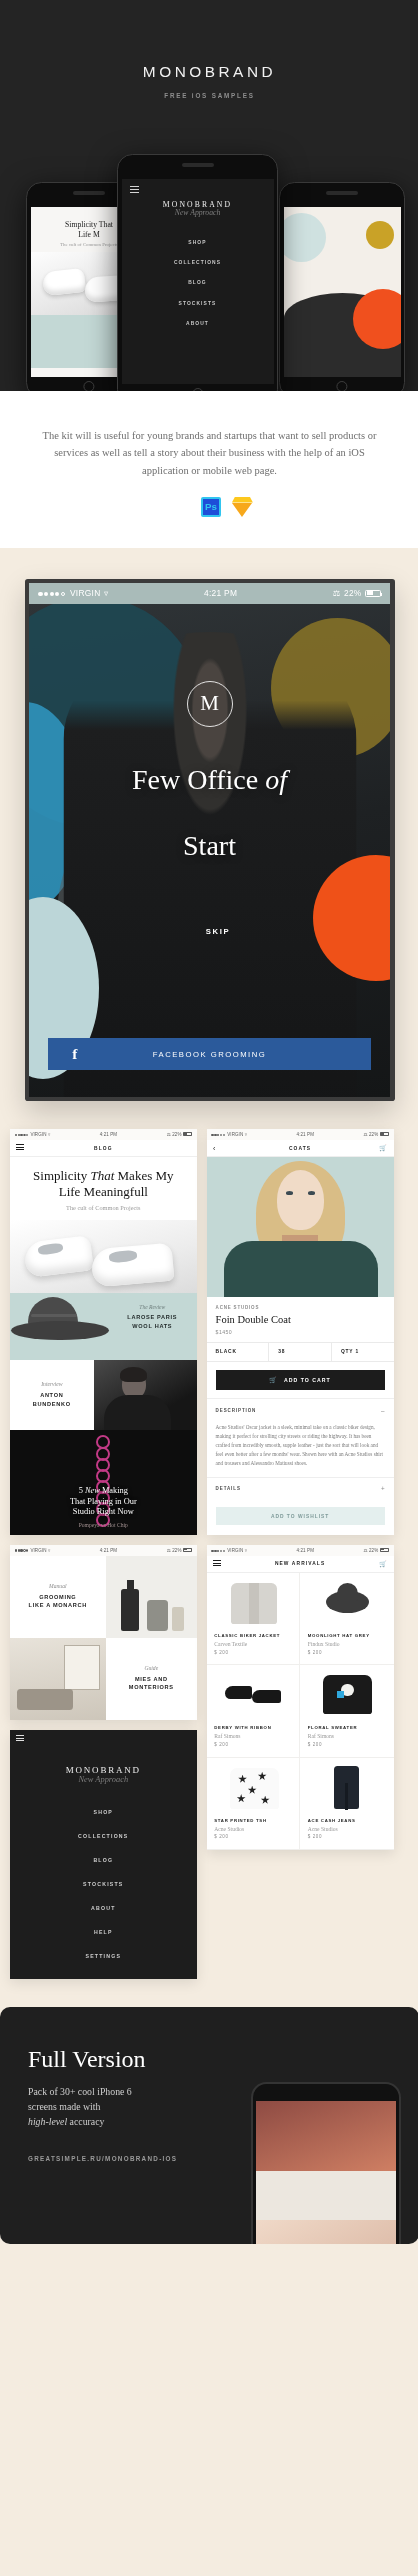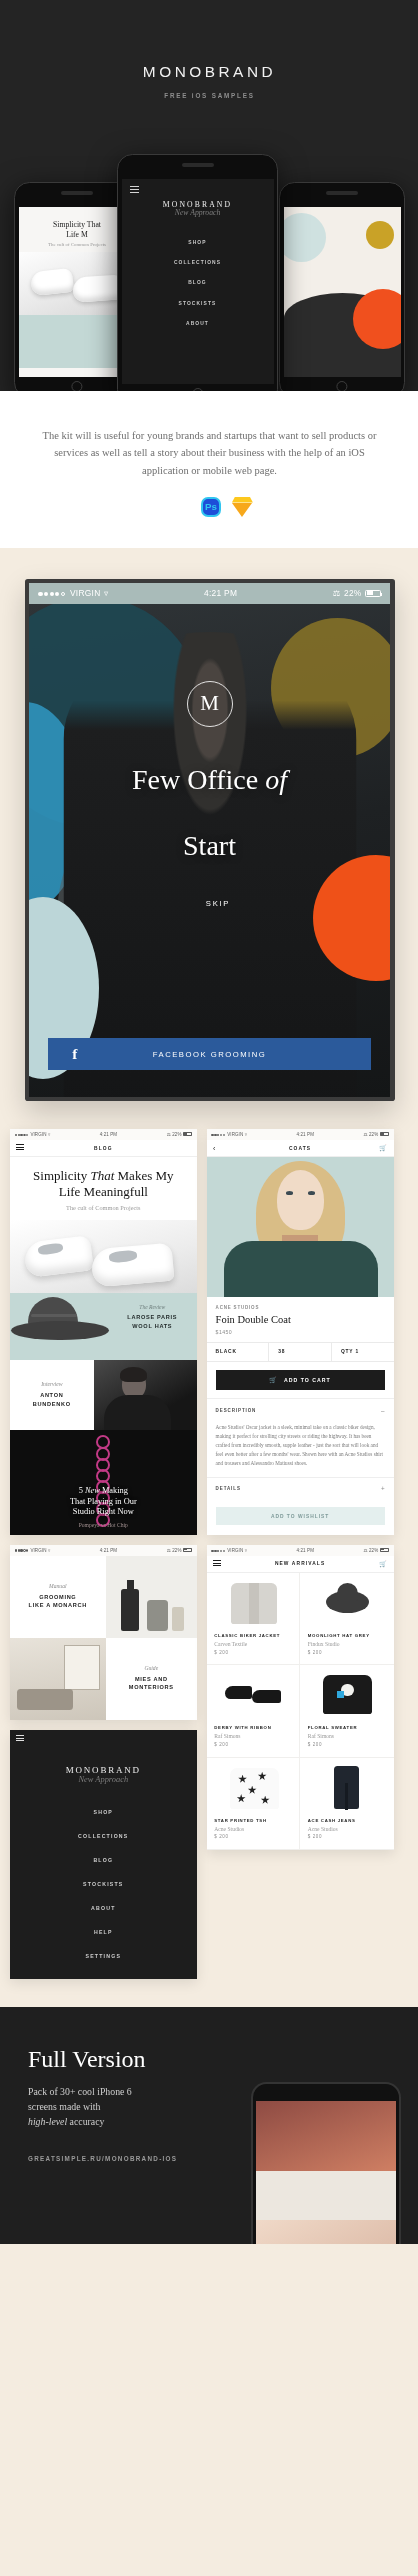--- a/index.html
+++ b/index.html
@@ -27,21 +27,21 @@
   }
 
   
   .mock-row { position:absolute; bottom:0; left:0; width:419px; height:279px; }
   .mock {
     position:absolute; border-radius:15.4px; background:#0d0d0d;
     box-shadow:0 7px 28px rgba(0,0,0,.6);
     border:1.4px solid #3a3a3a;
   }
   .mock .screen { position:absolute; left:3.5px; right:3.5px; top:24px; bottom:19.6px; overflow:hidden; }
-  .mock-left  { left:14px;  top:70px; width:126px; height:216px; }
+  .mock-left  { left:26px;  top:70px; width:126px; height:216px; }
   .mock-right { left:279px; top:70px; width:126px; height:216px; }
   .mock-center{ left:117px; top:42px;  width:161px; height:251px; z-index:5; }
   .notch { position:absolute; top:8.4px; left:50%; transform:translateX(-50%); width:32px; height:3.5px; background:#2a2a2a; border-radius:2.1px; }
   .homebtn { position:absolute; bottom:4.9px; left:50%; transform:translateX(-50%); width:11.2px; height:11.2px; border:1px solid #3d3d3d; border-radius:50%; }
 
   .scr-blog { background:#f7f6f4; height:100%; position:relative; }
   .scr-blog .bt { text-align:center; font-family:"Liberation Serif", serif; font-size:7.7px; color:#1a1a1a; padding:12.6px 7px 1.4px; line-height:1.35; }
   .scr-blog .bs { text-align:center; font-family:"Liberation Serif", serif; font-size:4.9px; color:#9a9a9a; padding-bottom:5.6px;}
   .shoe-img { height:63px; background:linear-gradient(160deg,#fdfdfd 0%,#e9e9e9 55%,#d6d6d6 100%); position:relative; }
   .shoe-img:before { content:""; position:absolute; left:12.6px; top:18px; width:42px; height:24px; background:#fff; border-radius:21px 14px 9.8px 18px; box-shadow:inset 0 -4.2px 5.6px #dfdfdf,0 2.1px 4.2px rgba(0,0,0,.18); transform:rotate(-6deg); }
@@ -63,21 +63,21 @@
   .blob-y { position:absolute; right:7px; top:14px; width:28px; height:28px; background:#c9a227; border-radius:50%; }
   .person { position:absolute; left:0; right:0; bottom:0; height:84px; background:#2c2c2c; border-radius:50% 50% 0 0 / 30% 30% 0 0; }
 
   
   .about { background:#fff; padding:36px 41px 31px; }
   .about p {
     font-family:"Liberation Serif", serif; font-size:10.5px; line-height:1.65;
     color:#6f6f6f; text-align:center;
   }
   .logos { display:flex; justify-content:center; gap:11.2px; margin-top:18px; }
-  .ps-icon { width:19.6px; height:19.6px; background:#1d4ed8; border:2.1px solid #31c5f0; border-radius:7px;
+  .ps-icon { width:19.6px; height:19.6px; background:#1d4ed8; border:2.1px solid #31c5f0; border-radius:2px;
              color:#31c5f0; font-size:9.8px; font-weight:bold; display:flex; align-items:center; justify-content:center;
              font-family:"Liberation Sans", sans-serif;margin-left:35px; }
   .sk-icon { width:21px; height:19.6px; position:relative; }
   .sk-icon .d { width:0; height:0; border-left:10.5px solid transparent; border-right:10.5px solid transparent; border-top:14px solid #f7a81b; position:absolute; bottom:0; }
   .sk-icon .t { width:21px; height:5.6px; background:#fdc81e; position:absolute; top:0; clip-path:polygon(14% 0,86% 0,100% 100%,0 100%); }
 
   
   .hero-wrap { background:#f4ece0; padding:31px 0 28px; }
   .hero-phone {
     width:370px; margin:0 auto; background:#3b3b3b; border-radius:2.8px; padding:4.2px;
@@ -108,21 +108,21 @@
                           linear-gradient(180deg, transparent 0 14%, #1d1e1f 20%, #141516 100%);
                border-radius:50% 50% 0 0 / 22% 22% 0 0; }
 
   .hero-content { position:absolute; inset:21px 0 0 0; z-index:4; display:flex; flex-direction:column; align-items:center; }
   .m-circle { width:46px; height:46px; border:1px solid rgba(255,255,255,.85); border-radius:50%;
               display:flex; align-items:center; justify-content:center; margin-top:77px;
               font-family:"Liberation Serif", serif; font-size:21px; color:#fff; }
   .hero-h1 { font-family:"Liberation Serif", serif; color:#fff; font-size:28px; line-height:1.18;
              text-align:center; margin-top:36px; text-shadow:0 1.4px 8.4px rgba(0,0,0,.45); }
   .hero-h1 i { font-style:italic; }
-  .skip { color:#fff; font-size:7.7px; letter-spacing:1.7px; font-weight:normal; margin-top:37px;padding-left:17px; }
+  .skip { color:#fff; font-size:7.7px; letter-spacing:1.7px; font-weight:bold; margin-top:65px;padding-left:17px; }
   .fb-btn { position:absolute; left:19.6px; right:19.6px; bottom:26.5px; height:32px; background:#2b5a9b;
             display:flex; align-items:center; justify-content:center; gap:9.8px; }
   .fb-btn .f { font-family:"Liberation Serif", serif; font-weight:bold; color:#fff; font-size:15.4px; position:absolute; left:24px; }
   .fb-btn .t { color:#fff; font-size:7.7px; letter-spacing:1.5px; }
 
   
   .grid { padding:0 9.8px 28px; display:flex; gap:9.8px; }
   .col { width:187px; display:flex; flex-direction:column; gap:9.8px; }
   .dev { background:#fff; box-shadow:0 4.2px 12.6px rgba(0,0,0,.1); overflow:hidden; }
   .mini-status { height:11.2px; background:#fbfaf8; display:flex; align-items:center; justify-content:space-between;
@@ -249,21 +249,21 @@
   .sw { position:absolute; left:15.4px; top:2.8px; width:49px; height:39px; background:#1a1a1a; border-radius:7px 7px 2.8px 2.8px; }
   .sw .fl { position:absolute; left:18px; top:8.4px; width:12.6px; height:12.6px; background:#f2f2ee; border-radius:50%; }
   .sw .st { position:absolute; left:14px; top:15.4px; width:7px; height:7px; background:#2fa8dd; }
   .ts { position:absolute; left:15.4px; top:2.8px; width:49px; height:41px; background:#fafafa; border-radius:7px 7px 2.8px 2.8px; }
   .ts i { position:absolute; width:9px; height:9px; background:#222;
           clip-path:polygon(50% 0,61% 35%,98% 35%,68% 57%,79% 91%,50% 70%,21% 91%,32% 57%,2% 35%,39% 35%); }
   .jn { position:absolute; left:26.5px; top:1.4px; width:25px; height:43px; background:#20262f; border-radius:3.5px 3.5px 2.1px 2.1px; }
   .jn:after { content:""; position:absolute; left:11.2px; top:17px; width:2.8px; height:26.5px; background:#151a21; }
 
   
-  .footer { background:#1f1f1f; padding:39px 0 0; position:relative; overflow:hidden; height:237px; }
+  .footer { background:#1f1f1f; padding:39px 0 0; position:relative; overflow:hidden; height:237px;border-radius:10px; }
   .f-title { font-family:"Liberation Serif", serif; color:#fff; font-size:24px; padding-left:28px; }
   .f-text { font-family:"Liberation Serif", serif; color:#cfcfcf; font-size:9.8px; line-height:1.55; padding-left:28px; margin-top:11.2px; width:189px; }
   .f-text i { font-style:italic; }
   .f-link { color:#9a9a9a; font-size:6.3px; letter-spacing:1.3px; font-weight:bold; padding-left:28px; margin-top:25px; }
   .f-phone { position:absolute; right:18px; top:75px; width:150px; height:209px; background:#111; border-radius:15.4px 15.4px 0 0; border:2.1px solid #343434; overflow:hidden; }
   .f-scr { position:absolute; left:2.8px; right:2.8px; top:17px; bottom:0; overflow:hidden; background:#f2efe9; }
   .f-scr .im1 { height:70px; background:linear-gradient(160deg,#8e4b43,#cf7f63); }
   .f-scr .im2 { height:49px; background:#ece7df; position:relative; }
   .f-scr .im3 { height:63px; background:linear-gradient(150deg,#f0d9c8,#d8b4a0); }
 </style>

